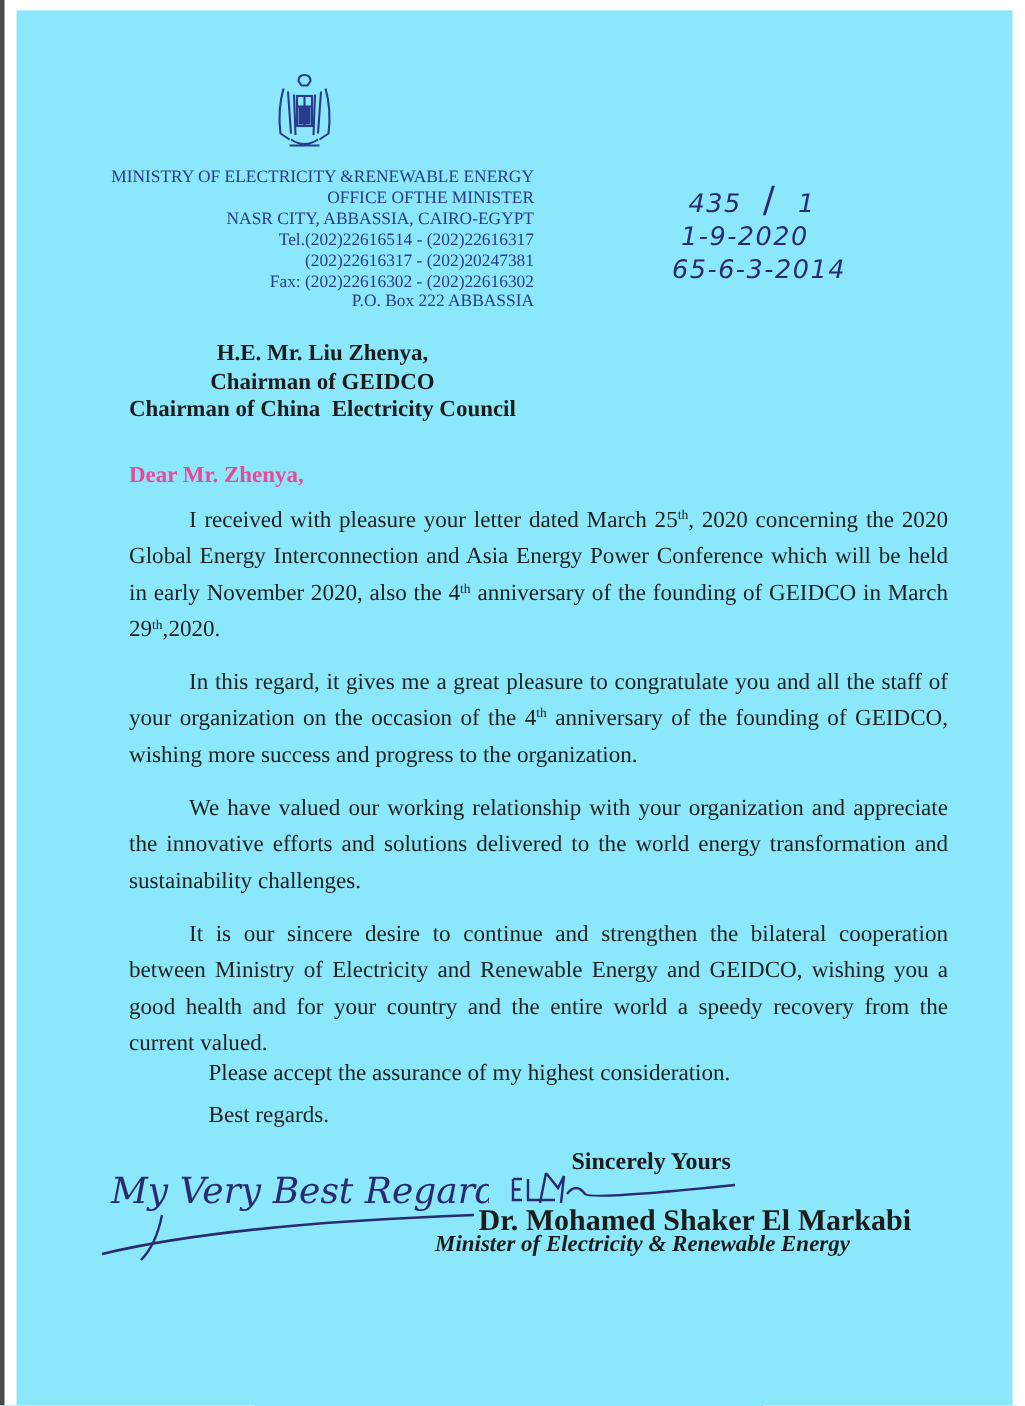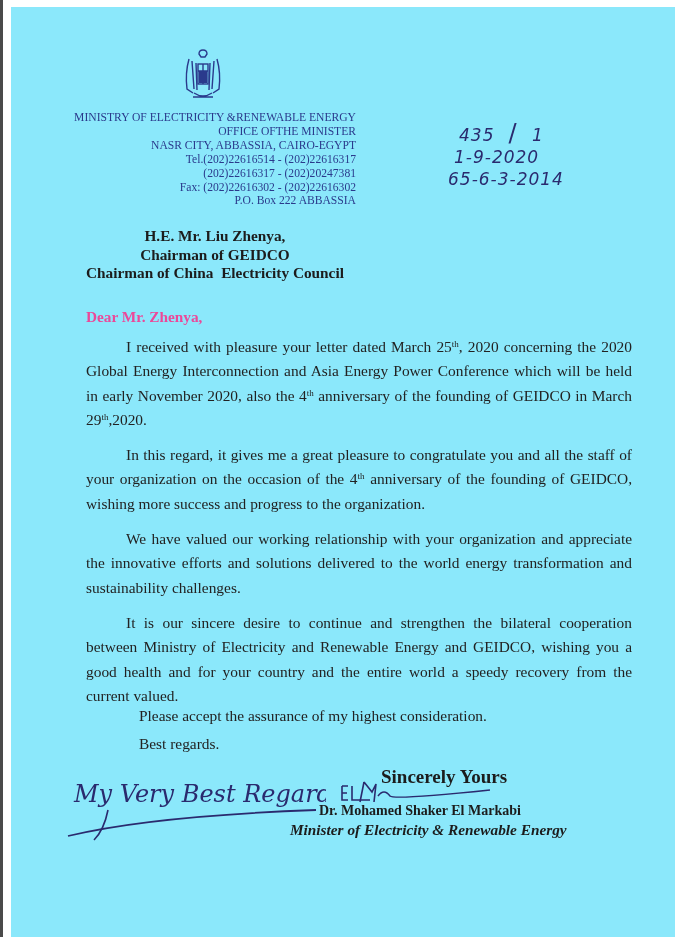--- a/index.html
+++ b/index.html
@@ -40,25 +40,25 @@
       color: #222; font-size: 15.4px; line-height: 24.3px;
     }
     .body-text p { margin: 0 0 11px 0; text-indent: 40px; text-align: justify; }
     sup { font-size: 9px; line-height: 0; vertical-align: 5px; margin-top: 24px; }
     .closing-line { position: absolute; left: 112px; color: #222; font-size: 15.4px; margin-left: 27px; }
     .sig-handwritten {
       position: absolute; left: 66px; top: 770px; width: 260px; height: 75px;
     }
     .sincerely {
       position: absolute; left: 381px; top: 766px; font-weight: bold;
-      color: #1c1c1c; font-size: 19px;
+      color: #1c1c1c; font-size: 16px;
     }
     .signer-name {
       position: absolute; left: 319px; top: 803px; font-weight: bold;
-      color: #1c1c1c; font-size: 14px;
+      color: #1c1c1c; font-size: 20px;
     }
     .signer-title {
       position: absolute; left: 290px; top: 821px; font-weight: bold; font-style: italic;
       color: #1c1c1c; font-size: 15.3px;
     }
     .sig-mark { position: absolute; left: 338px; top: 778px; width: 170px; height: 28px; }
     .footer-ref {
       position: absolute; left: 84px; top: 920px; color: #333; font-size: 9.5px; margin-top: 24px;
     }
   </style>

